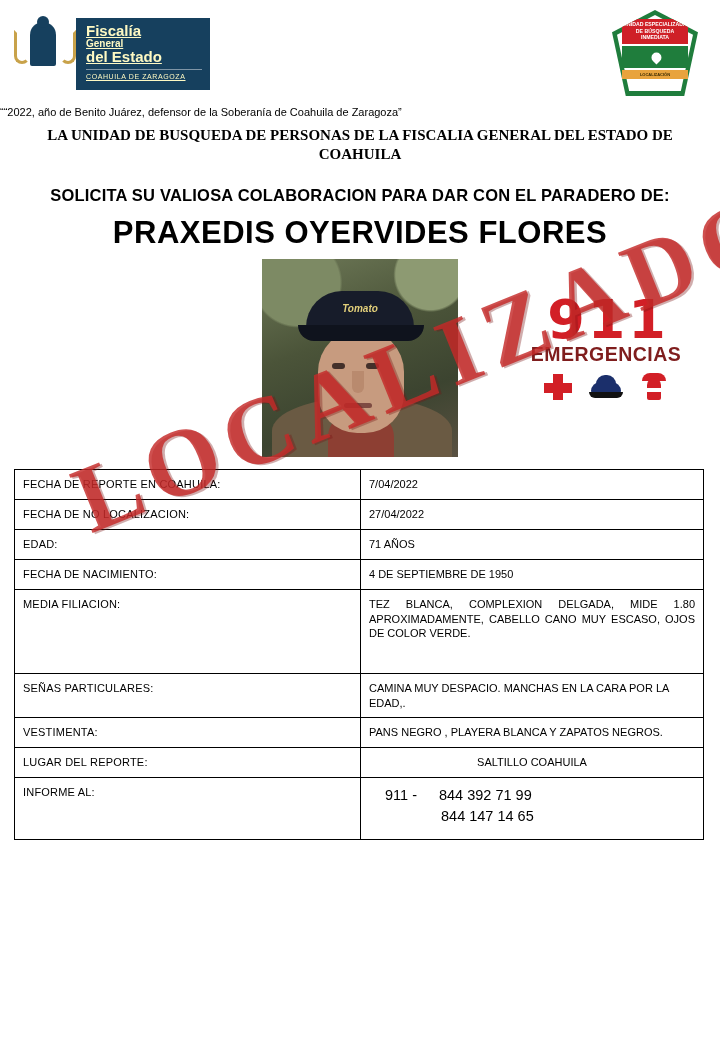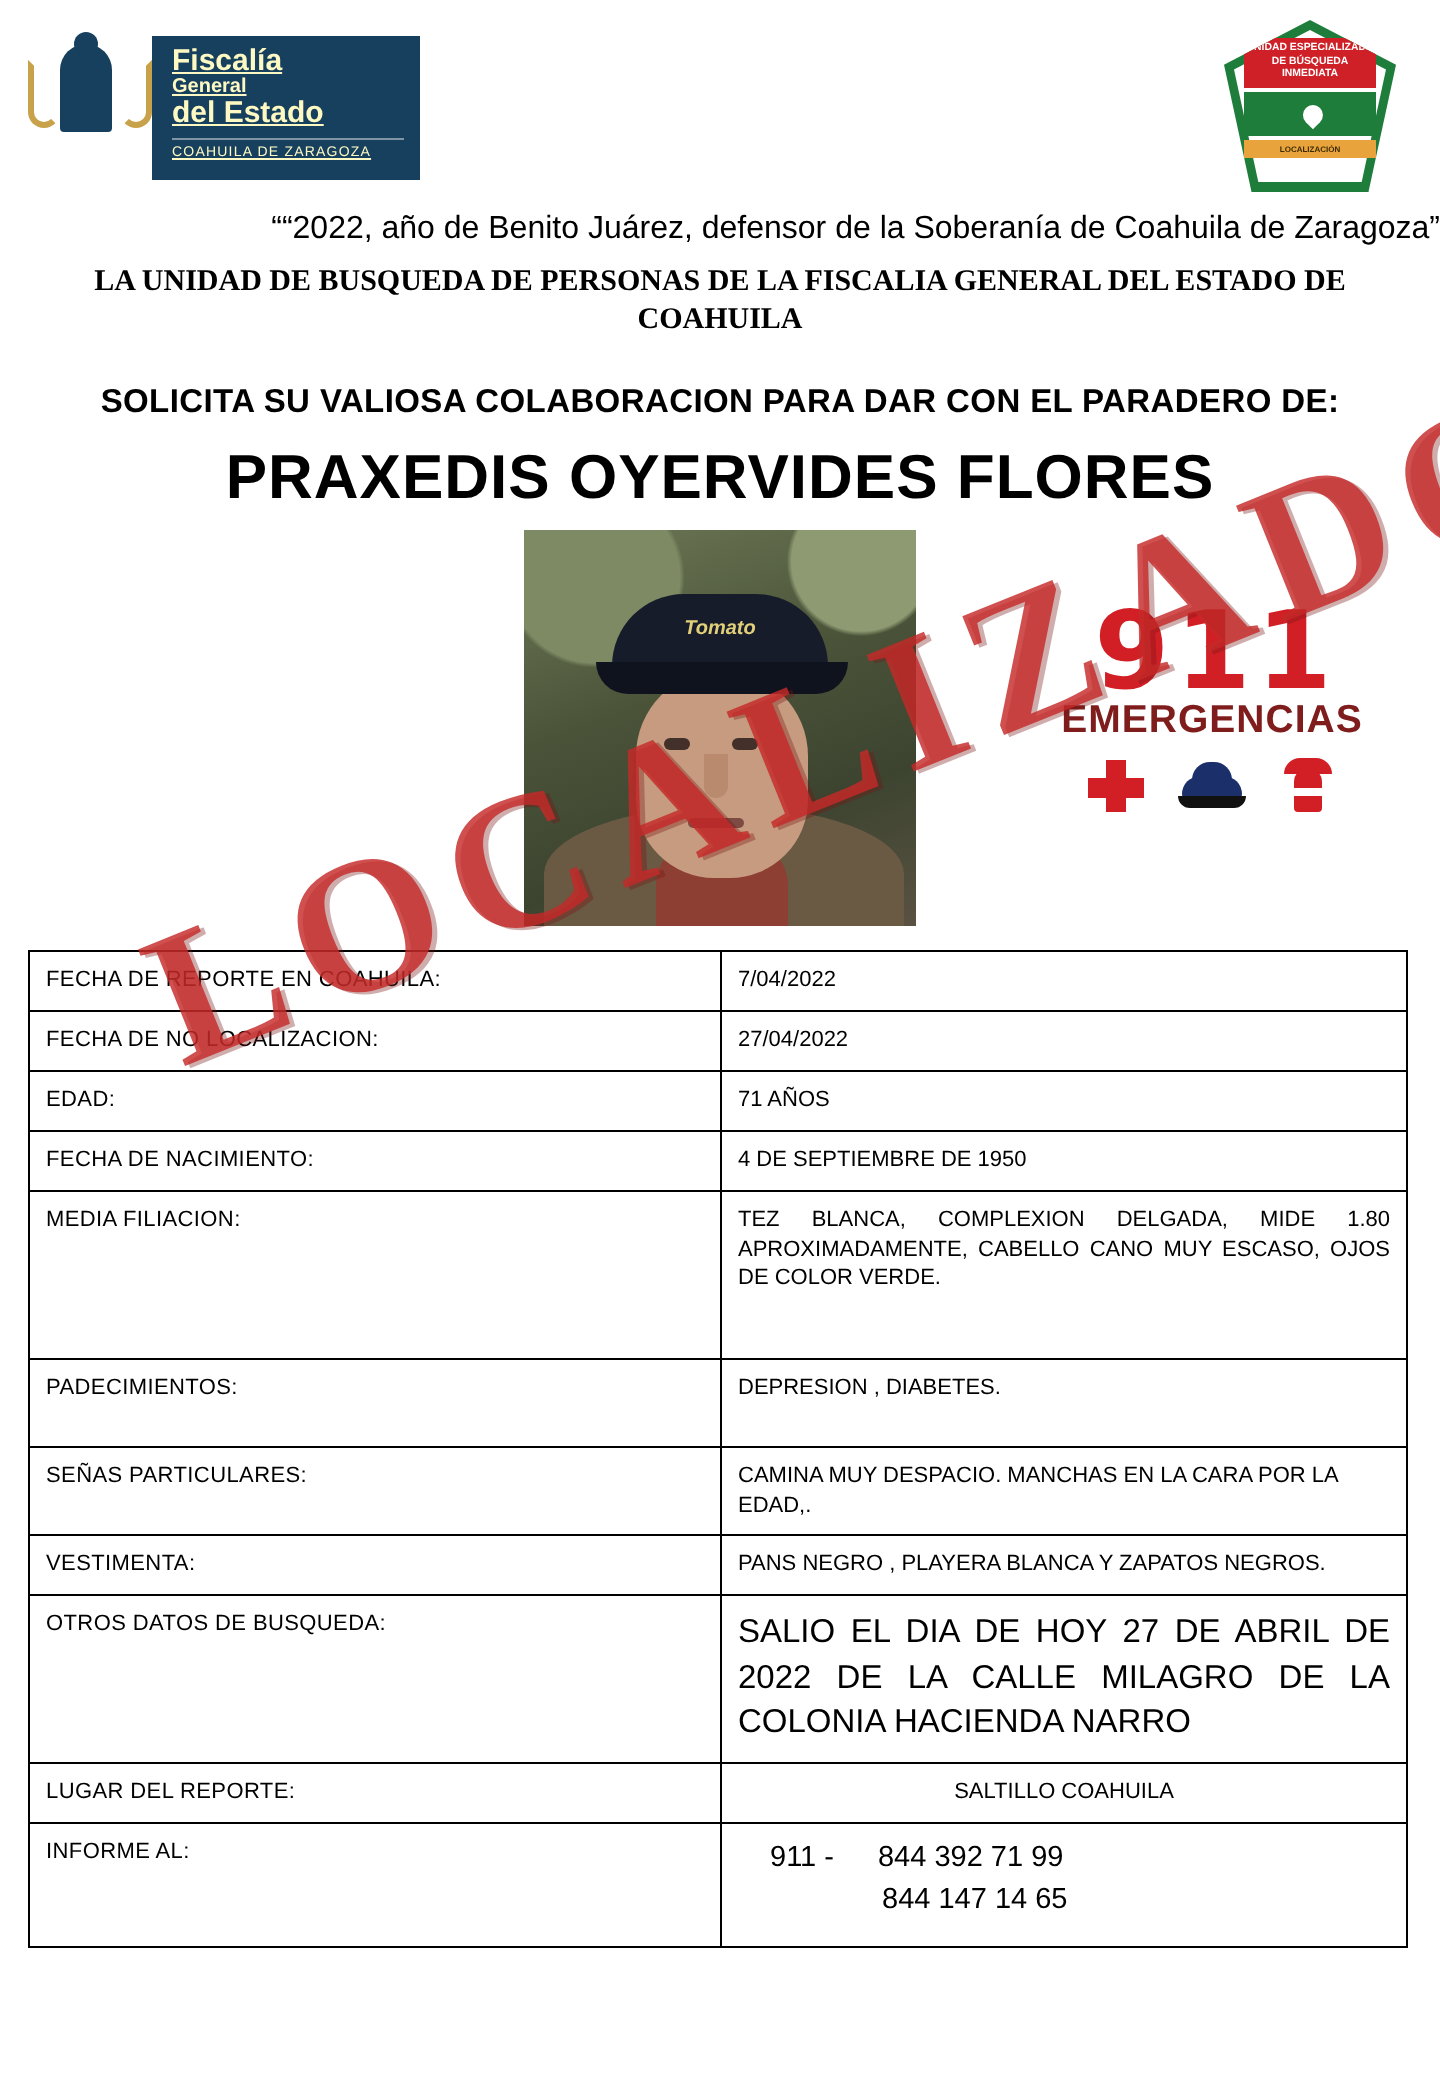--- a/index.html
+++ b/index.html
@@ -147,22 +147,22 @@
     background: #e8a33d;
     color: #3a2a00;
     font-size: 4px;
     font-weight: bold;
     text-align: center;
     line-height: 9px;
   }
 
   
   .subtitle-quote {
-    text-align: right;
-    font-size: 16px;
+    text-align: left;
+    font-size: 11px;
     margin: 2px 0 8px;
   }
   .title {
     text-align: center;
     font-family: "Liberation Serif", serif;
     font-weight: bold;
     font-size: 15px;
     line-height: 1.28;
     margin: 0 26px;
   }
@@ -482,34 +482,26 @@
     </tr>
     <tr>
       <td class="lbl">FECHA DE NACIMIENTO:</td>
       <td class="val">4 DE SEPTIEMBRE DE 1950</td>
     </tr>
     <tr>
       <td class="lbl">MEDIA FILIACION:</td>
       <td class="val justify" style="height:84px">TEZ BLANCA, COMPLEXION    DELGADA, MIDE 1.80 APROXIMADAMENTE, CABELLO  CANO MUY ESCASO, OJOS DE COLOR VERDE.</td>
     </tr>
     <tr>
-      <td class="lbl">PADECIMIENTOS:</td>
-      <td class="val" style="height:44px">DEPRESION , DIABETES.</td>
-    </tr>
-    <tr>
       <td class="lbl">SEÑAS PARTICULARES:</td>
       <td class="val" style="height:42px">CAMINA MUY DESPACIO. MANCHAS EN LA CARA POR LA EDAD,.</td>
     </tr>
     <tr>
       <td class="lbl">VESTIMENTA:</td>
       <td class="val">PANS NEGRO , PLAYERA BLANCA Y ZAPATOS NEGROS.</td>
-    </tr>
-    <tr>
-      <td class="lbl">OTROS DATOS DE BUSQUEDA:</td>
-      <td class="val big" style="height:84px">SALIO EL DIA DE HOY 27 DE ABRIL DE 2022  DE LA  CALLE MILAGRO DE LA COLONIA HACIENDA NARRO</td>
     </tr>
     <tr>
       <td class="lbl">LUGAR DEL REPORTE:</td>
       <td class="val center">SALTILLO COAHUILA</td>
     </tr>
     <tr>
       <td class="lbl">INFORME AL:</td>
       <td class="val" style="height:62px">
         <div class="phones">
           <div class="row1">

